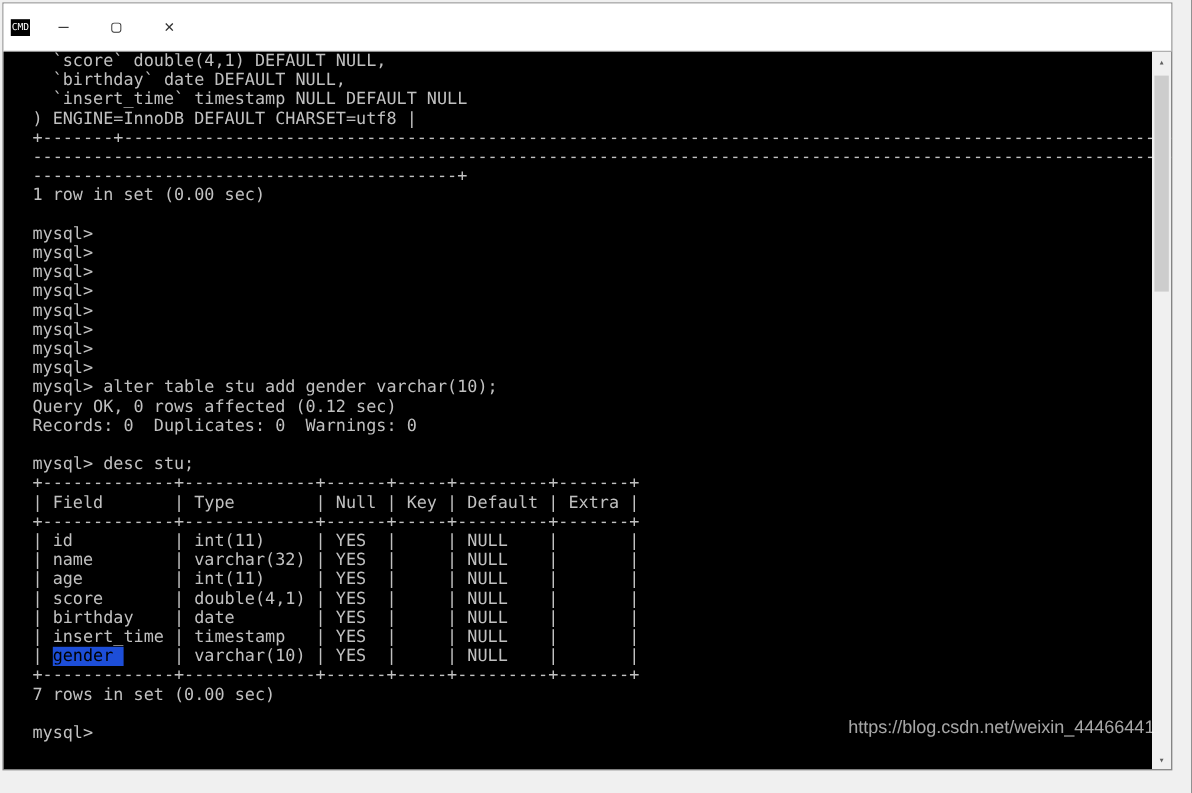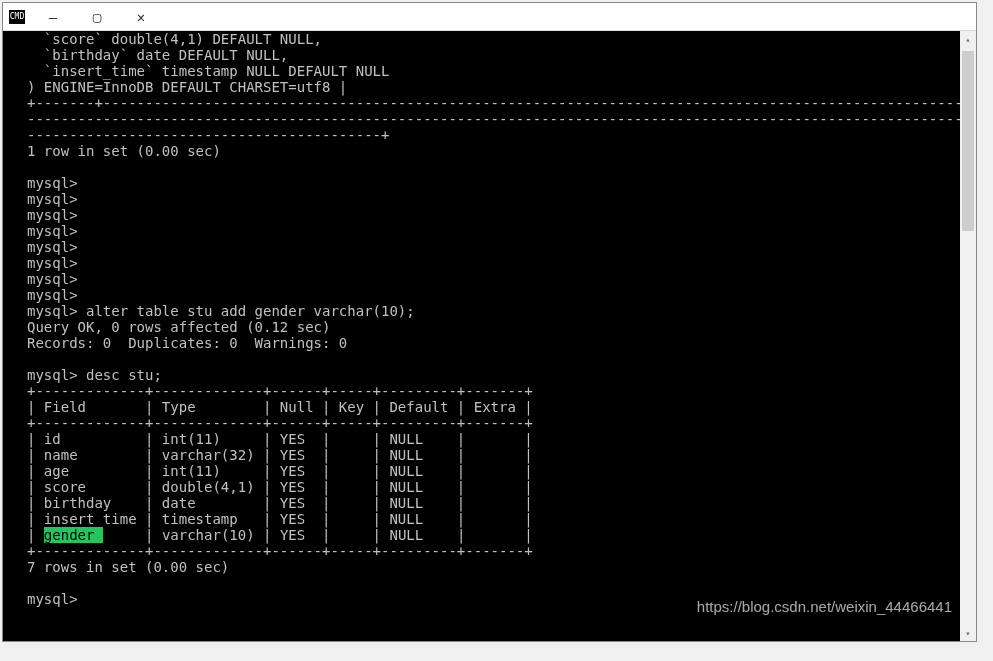--- a/index.html
+++ b/index.html
@@ -15,21 +15,21 @@
     .window {
       background: #fff;
       border: 1px solid #888;
       width: 975px;
       height: 640px;
       margin: 2px;
       display: flex;
       flex-direction: column;
     }
     .titlebar {
-      height: 28px;
+      height: 40px;
       background: #fff;
       display: flex;
       align-items: center;
       padding: 0 0 0 6px;
       border-bottom: 1px solid #ddd;
       font-size: 12px;
       color: #000;
     }
     .title-icon {
       width: 16px;
@@ -94,25 +94,25 @@
     .scroll-btn.up { top: 0; }
     .scroll-btn.down { bottom: 0; }
     .scroll-thumb {
       position: absolute;
       left: 2px;
       width: 12px;
       background: #cdcdcd;
       top: 20px;
       height: 180px;
     }
-    .hl { background: #22c55e; color: #000; }
+    .hl { background: #1d4ed8; color: #000; }
     .watermark {
       position: absolute;
       bottom: 26px;
-      right: 24px;
+      right: 14px;
       color: rgba(255,255,255,0.65);
       font-family: Arial, sans-serif;
       font-size: 15px;
       pointer-events: none;
     }
   </style>
 </head>
 <body>
 
 <div class="window">

